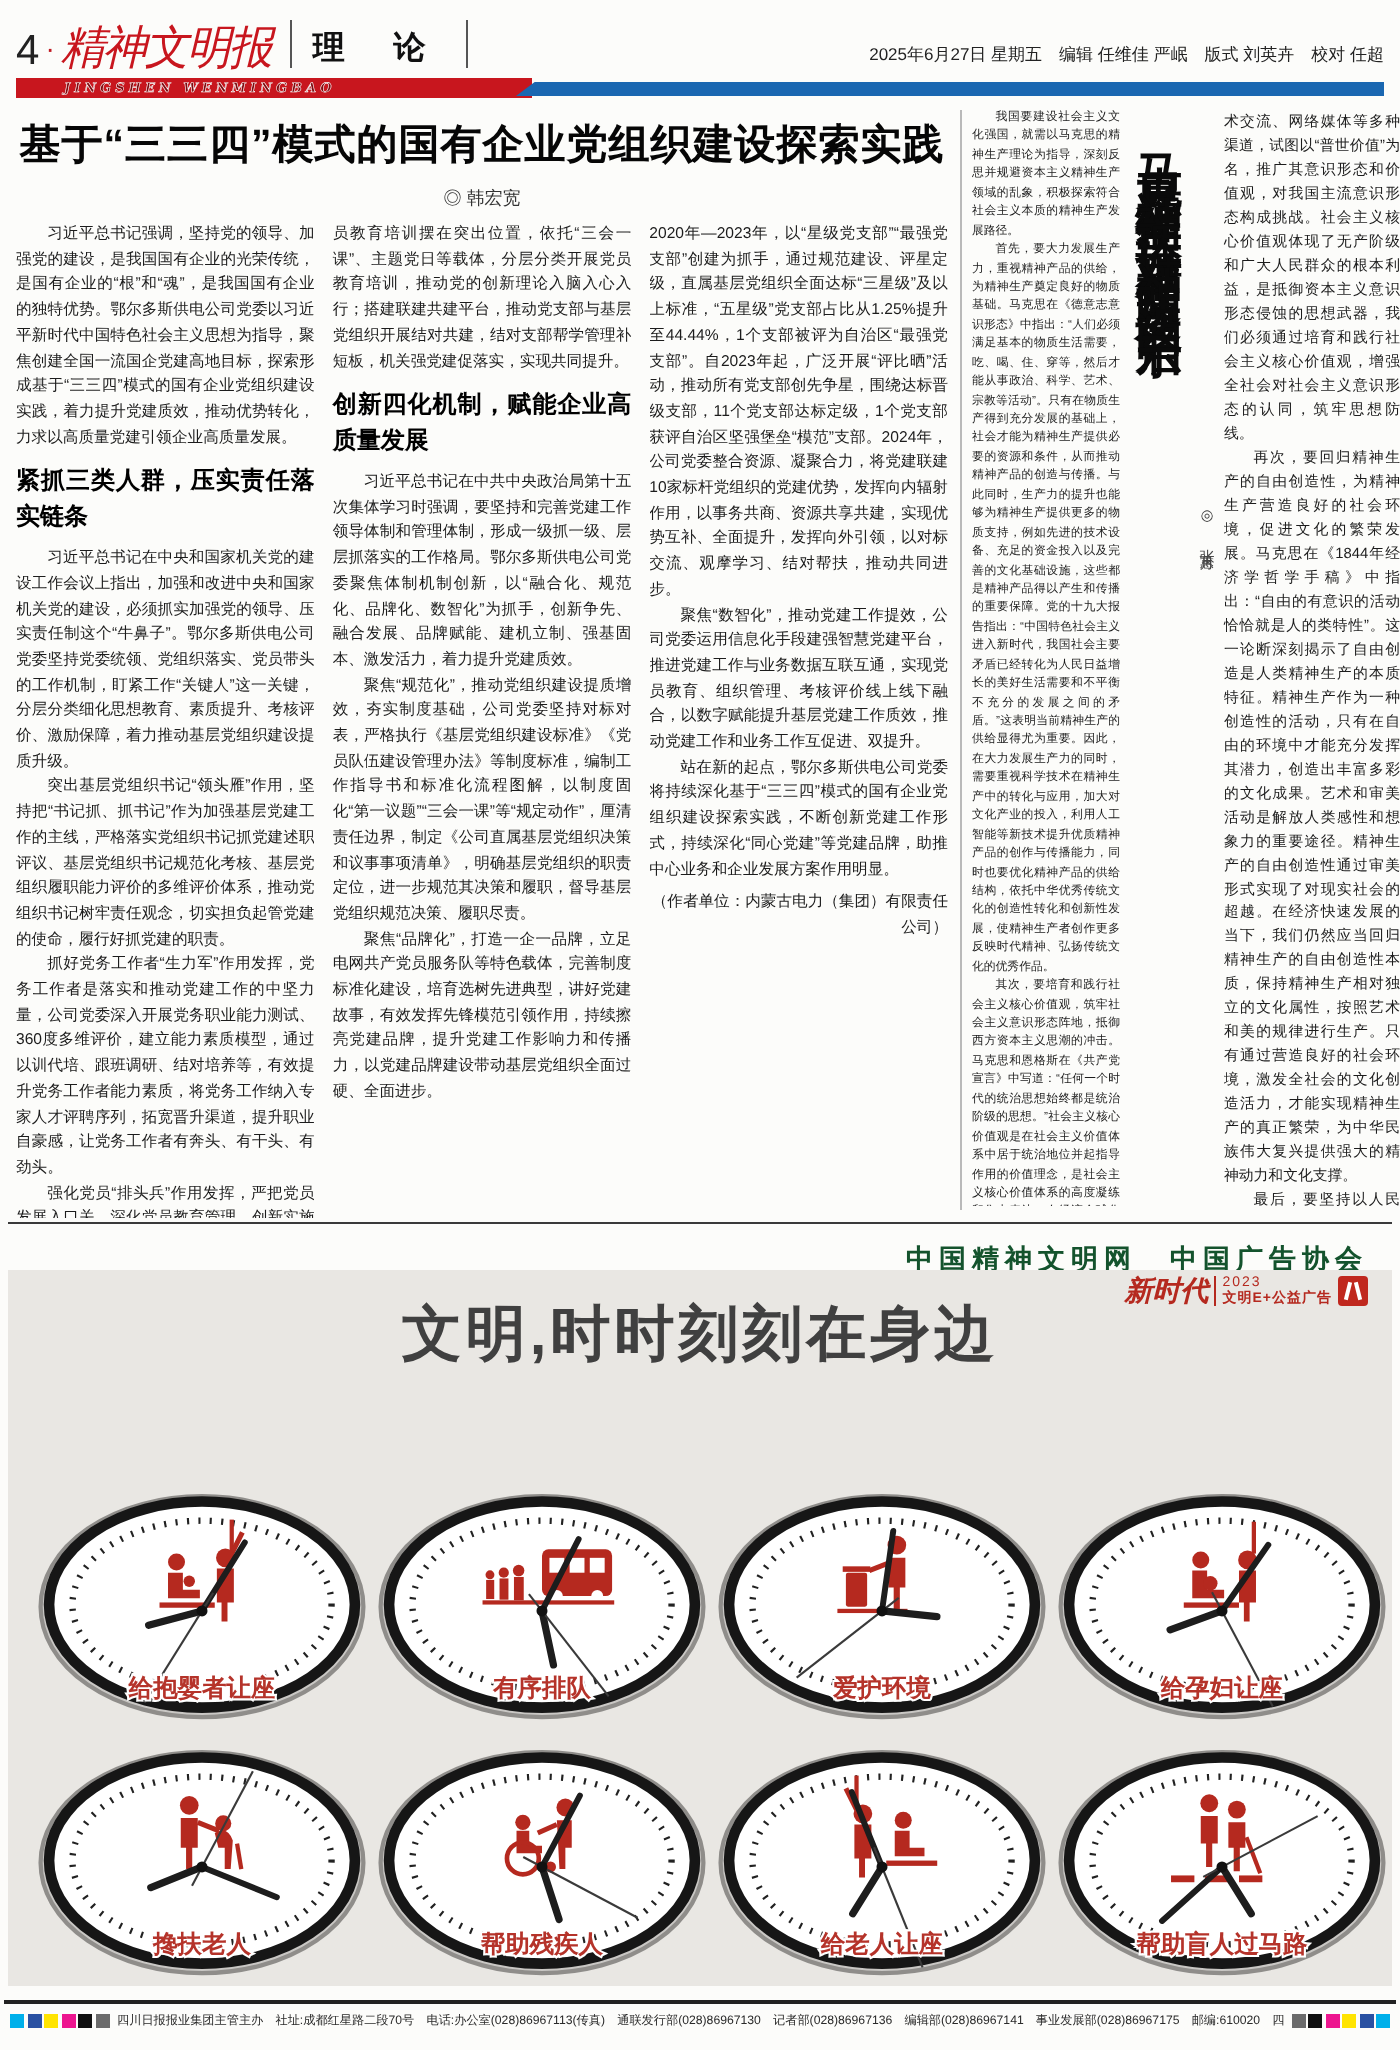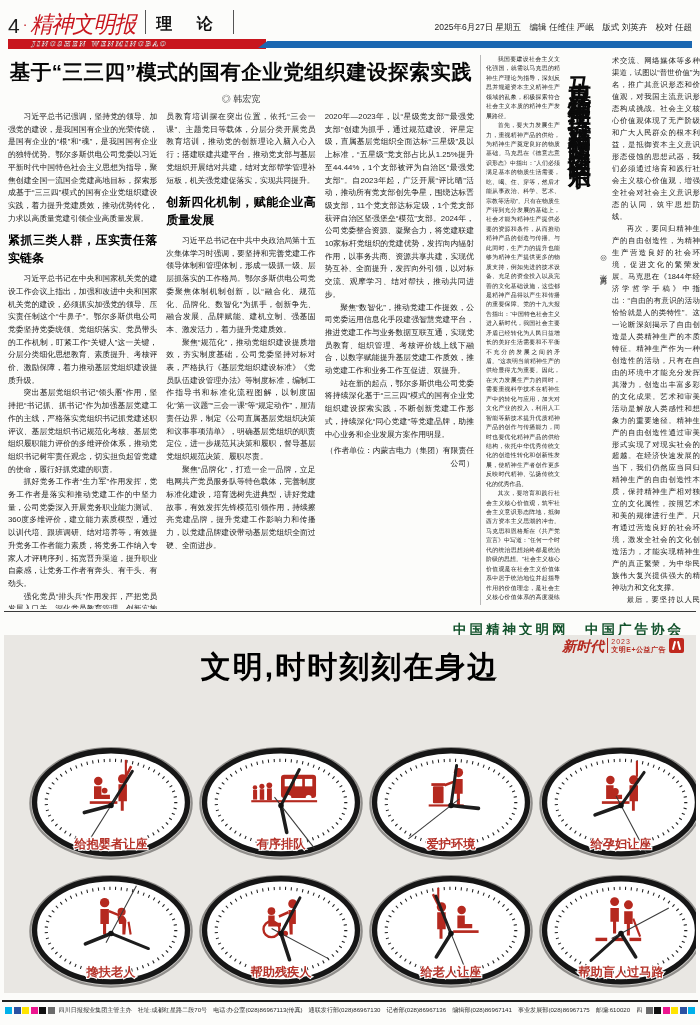--- a/index.html
+++ b/index.html
@@ -52,22 +52,22 @@
   .banner { position:relative; margin:0 4px; height:358px; background:#e9e7e3; overflow:hidden; }
   .banner-logo { position:absolute; top:3px; right:12px; display:flex; align-items:center; gap:3px; }
   .logo-script { font-family:"DejaVu Serif","Liberation Serif",serif; font-style:italic; font-weight:700; font-size:14px; color:#b5291f; line-height:1; }
   .logo-col { display:flex; flex-direction:column; line-height:1.1; border-left:1px solid #b5291f; padding-left:3px; }
   .logo-year { font-size:7px; color:#b5291f; letter-spacing:1px; }
   .logo-label { font-size:7px; color:#b5291f; font-weight:700; letter-spacing:.5px; white-space:nowrap; }
   .logo-seal { width:15px; height:15px; background:#c0281e; border-radius:2px; position:relative; }
   .logo-seal::before, .logo-seal::after { content:""; position:absolute; background:#fff; width:2px; height:9px; top:3px; }
   .logo-seal::before { left:4px; transform:rotate(14deg); }
   .logo-seal::after { left:9px; transform:rotate(-14deg); }
-  .banner-title { text-align:center; font-size:30px; font-weight:800; color:#000000; letter-spacing:2px; margin-top:12px; }
-  .clock-row { display:flex; justify-content:space-between; padding:0 22px; }
+  .banner-title { text-align:center; font-size:30px; font-weight:800; color:#404040; letter-spacing:2px; margin-top:12px; }
+  .clock-row { display:flex; justify-content:space-between; padding:0 12px; }
   .clock-row.first { margin-top:58px; }
   .clock-row.second { margin-top:8px; }
   .clock-cell { width:170px; height:120px; }
   .clock-cell svg { display:block; }
 
   
   .footer-gap { height:7px; background:#fcfcfa; }
   .footer-rule { height:1.5px; background:#222; margin:0 2px; }
   .footer-row { display:flex; align-items:center; height:17px; padding:0 5px; gap:4px; }
   .swatch-group { display:flex; gap:1.5px; }

